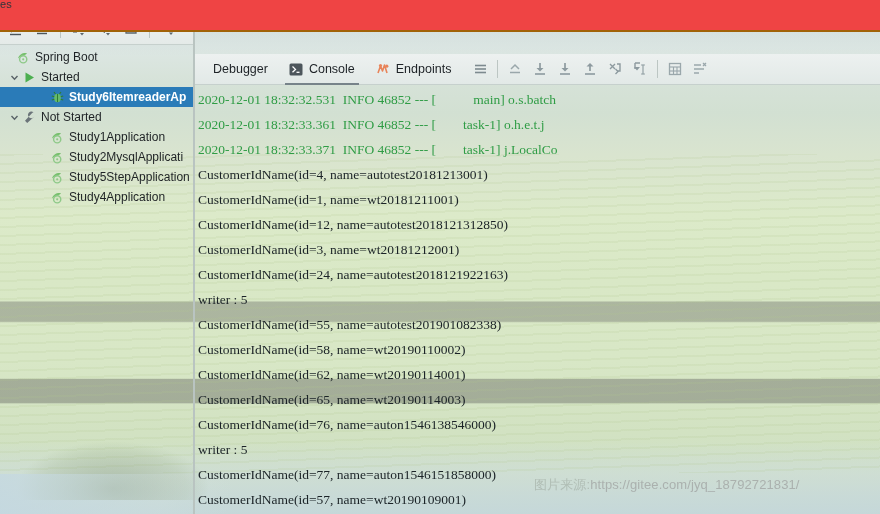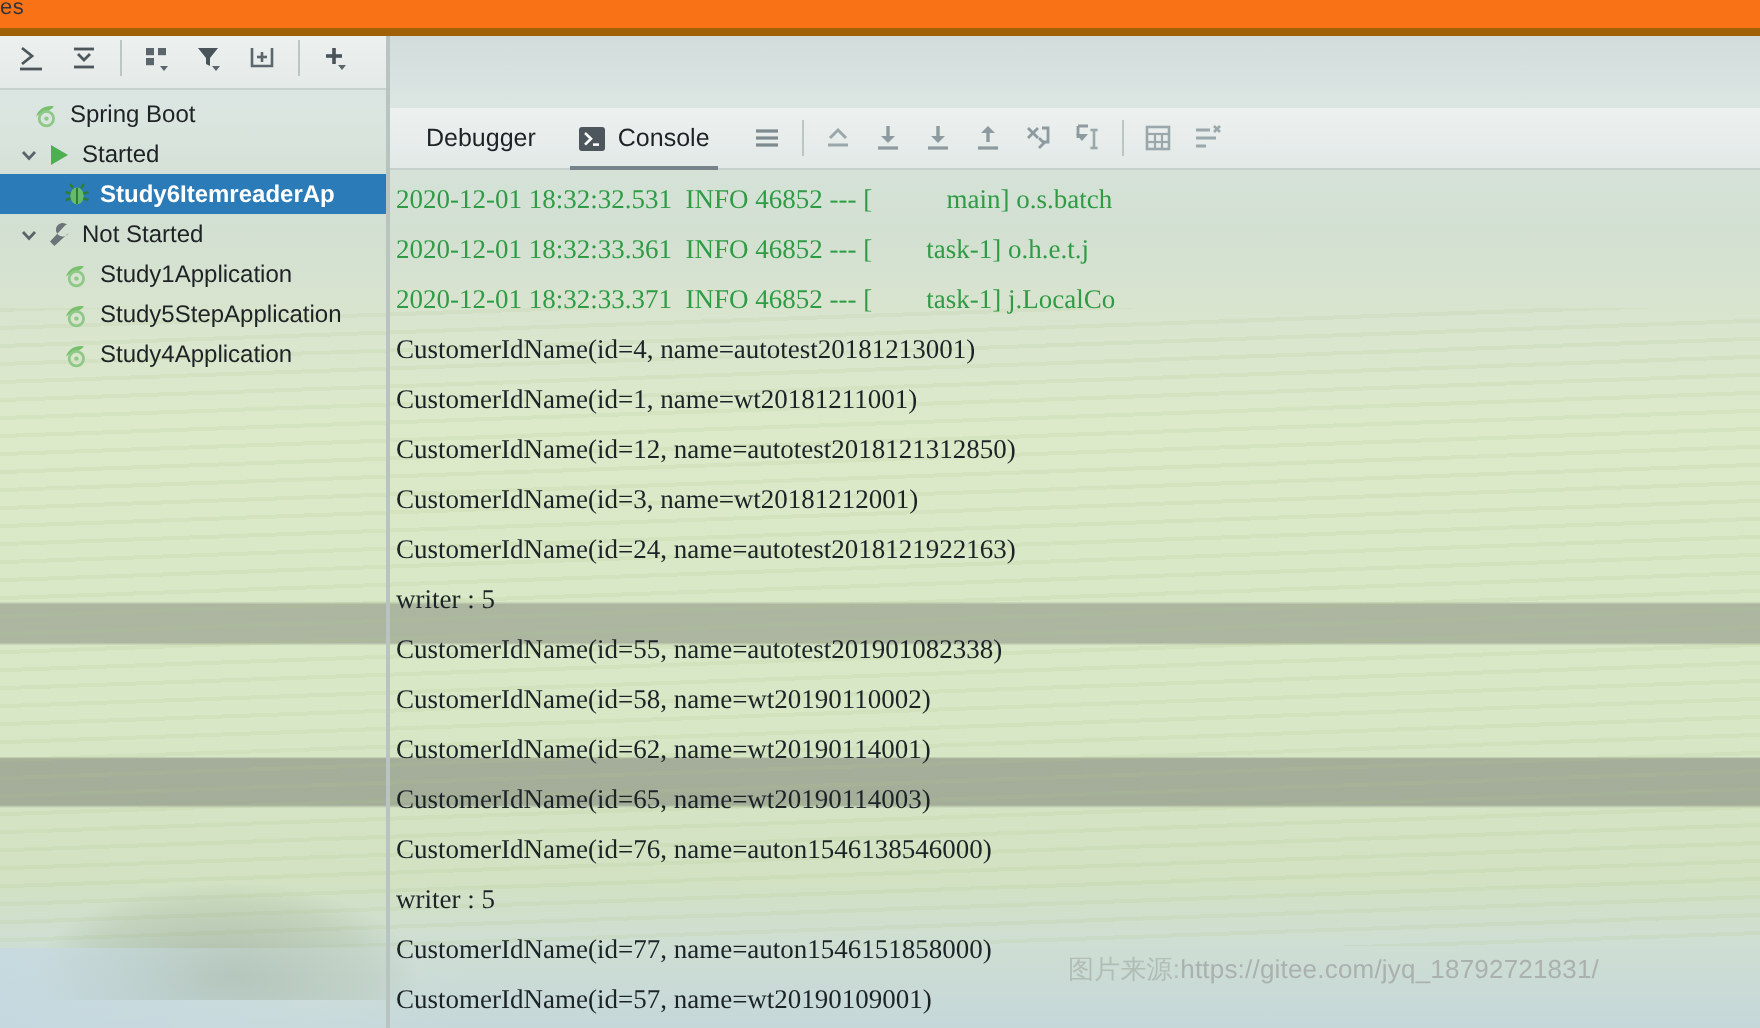--- a/index.html
+++ b/index.html
@@ -70,24 +70,24 @@
     background: radial-gradient(ellipse at 50% 80%, rgba(122,140,104,0.42) 0%, rgba(140,160,120,0.18) 55%, rgba(0,0,0,0) 72%);
   }
   #wallpaper .shore {
     position: absolute;
     left: 0; bottom: 0; width: 230px; height: 40px;
     background: linear-gradient(105deg, rgba(196,216,226,0.75), rgba(214,228,230,0.2) 70%, rgba(0,0,0,0) 100%);
   }
 
   
   #top-strip {
-    position: absolute; left: 0; top: 0; width: 100%; height: 18px;
+    position: absolute; left: 0; top: 0; width: 100%; height: 32px;
     z-index: 5;
-    background: #f97316;
-    border-bottom: 4px solid #a16207;
+    background: #ef4444;
+    border-bottom: 2px solid #a16207;
   }
   #top-strip .clip-label {
     position: absolute; left: 0; top: -2px;
     font-size: 11px; color: #31353a;
     letter-spacing: .2px;
   }
 
   
   #left-panel {
     position: absolute; left: 0; top: 14px;
@@ -136,21 +136,21 @@
     font-weight: bold;
   }
   .tw {
     width: 13px; min-width: 13px;
     display: flex; align-items: center; justify-content: center;
     color: #5a6368;
     font-size: 9px;
   }
   .indent-0 { padding-left: 2px; }
   .indent-1 { padding-left: 8px; }
-  .indent-2 { padding-left: 17px; }
+  .indent-2 { padding-left: 36px; }
   .node-icon {
     width: 16px; min-width: 16px; height: 16px;
     margin-right: 4px;
     display: flex; align-items: center; justify-content: center;
   }
   .tree-label { overflow: hidden; }
 
   
   #splitter {
     position: absolute; left: 193px; top: 14px;
@@ -347,20 +347,31 @@
       </div>
       <div class="tree-row indent-2">
         <span class="tw"></span>
         <span class="node-icon">
           <svg width="15" height="15" viewBox="0 0 15 15">
             <path d="M2 8.5 C3 4.5 7 2.5 11 3.2 C9.5 5 7.5 5.8 5.5 6.4 C4 6.9 2.8 7.5 2 8.5 Z" fill="#78c06e"></path>
             <circle cx="7.2" cy="9.3" r="3.6" fill="none" stroke="#8ec988" stroke-width="1.4"></circle>
             <circle cx="7.2" cy="9.3" r="1.1" fill="#8ec988"></circle>
           </svg>
         </span>
+        <span class="tree-label">Study2MysqlApplicati</span>
+      </div>
+      <div class="tree-row indent-2">
+        <span class="tw"></span>
+        <span class="node-icon">
+          <svg width="15" height="15" viewBox="0 0 15 15">
+            <path d="M2 8.5 C3 4.5 7 2.5 11 3.2 C9.5 5 7.5 5.8 5.5 6.4 C4 6.9 2.8 7.5 2 8.5 Z" fill="#78c06e"></path>
+            <circle cx="7.2" cy="9.3" r="3.6" fill="none" stroke="#8ec988" stroke-width="1.4"></circle>
+            <circle cx="7.2" cy="9.3" r="1.1" fill="#8ec988"></circle>
+          </svg>
+        </span>
         <span class="tree-label">Study5StepApplication</span>
       </div>
       <div class="tree-row indent-2">
         <span class="tw"></span>
         <span class="node-icon">
           <svg width="15" height="15" viewBox="0 0 15 15">
             <path d="M2 8.5 C3 4.5 7 2.5 11 3.2 C9.5 5 7.5 5.8 5.5 6.4 C4 6.9 2.8 7.5 2 8.5 Z" fill="#78c06e"></path>
             <circle cx="7.2" cy="9.3" r="3.6" fill="none" stroke="#8ec988" stroke-width="1.4"></circle>
             <circle cx="7.2" cy="9.3" r="1.1" fill="#8ec988"></circle>
           </svg>
@@ -381,20 +392,30 @@
     <div class="dtab active">
       <span class="dtab-icon">
         <svg width="14" height="13" viewBox="0 0 14 13">
           <rect x="0.5" y="0.5" width="13" height="12" rx="1.5" fill="#4d565c"></rect>
           <path d="M3.5 3.5 L6.5 6.4 L3.5 9.3" fill="none" stroke="#ffffff" stroke-width="1.3"></path>
           <line x1="7.5" y1="9.3" x2="10.5" y2="9.3" stroke="#ffffff" stroke-width="1.3"></line>
         </svg>
       </span>
       <span>Console</span>
     </div>
+    <div class="dtab">
+      <span class="dtab-icon">
+        <svg width="15" height="14" viewBox="0 0 15 14">
+          <path d="M2 11 L4.5 4 L6.5 9 L8.5 3 L11 11" fill="none" stroke="#e8845a" stroke-width="1.6" stroke-linejoin="round"></path>
+          <circle cx="4.5" cy="3.5" r="1.6" fill="#e8845a"></circle>
+          <circle cx="10.8" cy="4.2" r="1.6" fill="#e8845a"></circle>
+        </svg>
+      </span>
+      <span>Endpoints</span>
+    </div>
 
     <div class="tb-btn" style="margin-left:6px">
       <svg class="tb-icon" width="15" height="14" viewBox="0 0 15 14">
         <line x1="2" y1="3.5" x2="13" y2="3.5" stroke="#7d8a8f" stroke-width="1.6"></line>
         <line x1="2" y1="7" x2="13" y2="7" stroke="#7d8a8f" stroke-width="1.6"></line>
         <line x1="2" y1="10.5" x2="13" y2="10.5" stroke="#7d8a8f" stroke-width="1.6"></line>
       </svg>
     </div>
     <div class="tb-sep"></div>
 

